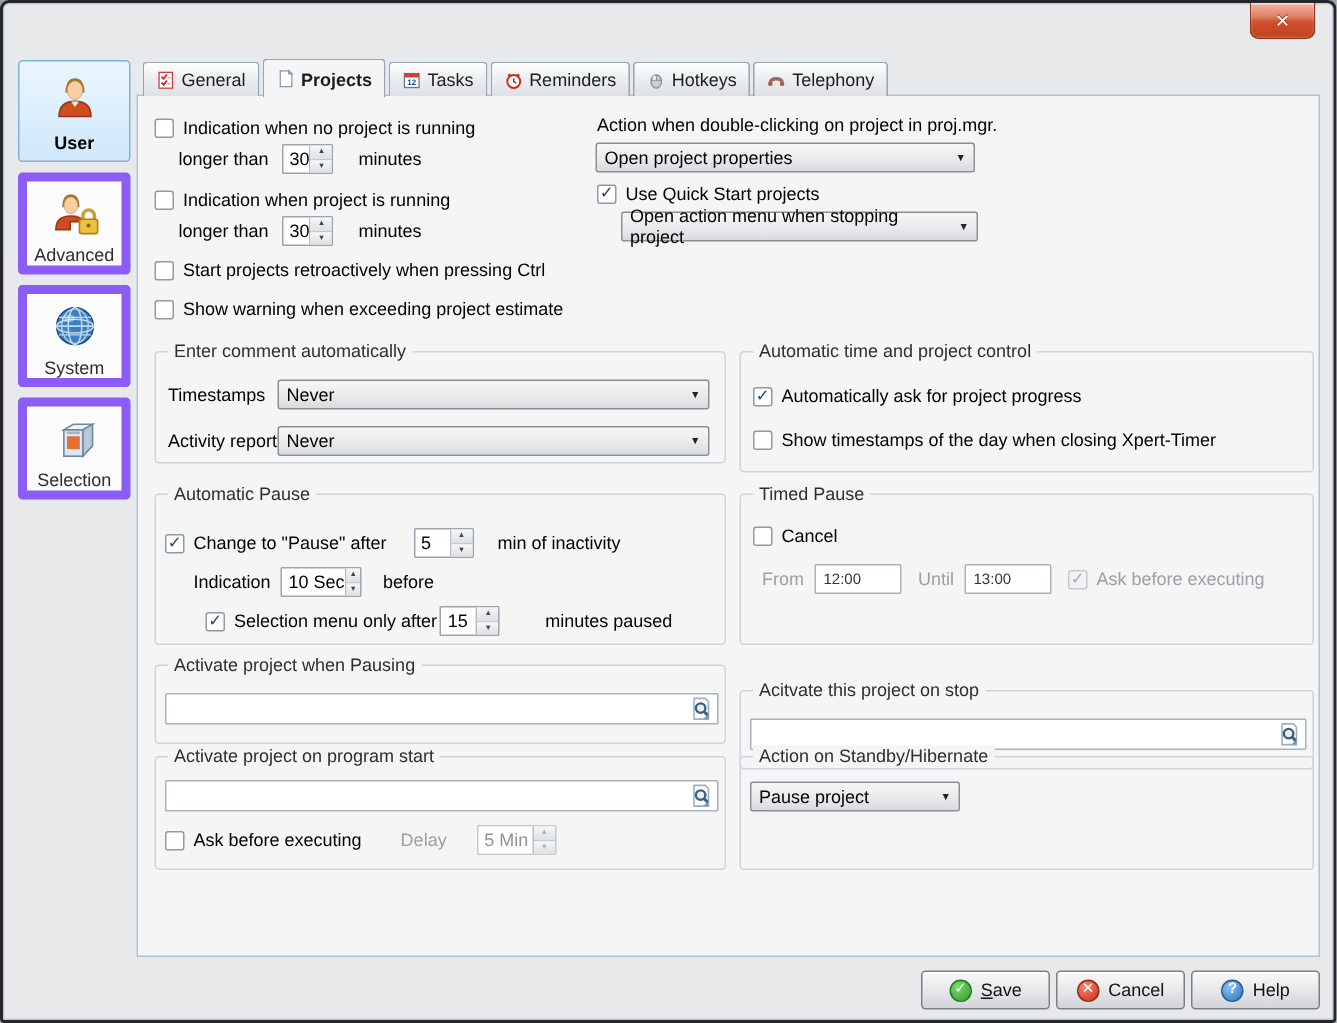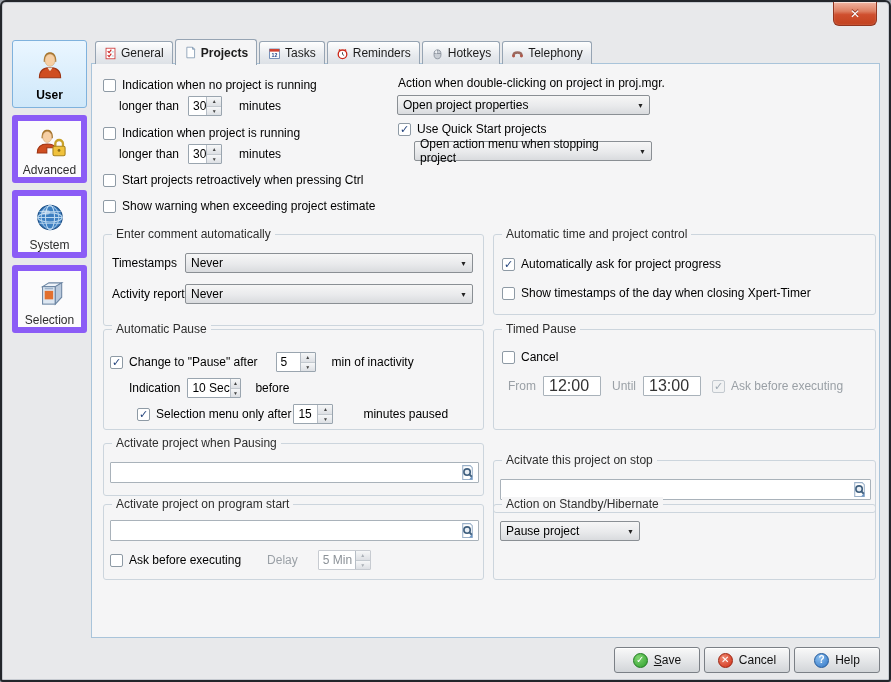--- a/index.html
+++ b/index.html
@@ -36,21 +36,21 @@
   .spin.dis .spin-val{color:#8c9298;}
   .spin.dis .su,.spin.dis .sd{color:#aab0b6;}
   .combo{height:20px;border:1px solid #8a8f94;border-radius:2px;background:linear-gradient(#f6f6f6,#e9eaec 55%,#d9dbde);display:inline-flex;align-items:center;padding:0 5px;font-size:12px;color:#000;cursor:pointer;}
   .combo .cv{flex:1;overflow:hidden;text-overflow:ellipsis;}
   .combo .ca{font-size:7px;color:#222;margin-left:6px;}
   .group{position:absolute;border:1px solid #ccd5dd;border-radius:3px;}
   .gtitle{position:absolute;top:-8px;left:8px;background:#f5f5f6;padding:0 4px;font-size:12px;color:#2e2e2e;}
   .pw{position:relative;display:inline-block;}
   .pi{width:100%;height:21px;border:1px solid #a9b2ba;border-radius:1px;background:#fff;font-size:12px;padding:0 22px 0 5px;font-family:inherit;color:#000;}
   .pw svg{position:absolute;right:3px;top:2px;}
-  .ti{height:20px;border:1px solid #a9b2ba;border-radius:1px;background:#fff;font-size:16px;padding:0 5px;font-family:inherit;color:#333;}
+  .ti{height:20px;border:1px solid #a9b2ba;border-radius:1px;background:#fff;font-size:10px;padding:0 5px;font-family:inherit;color:#333;}
   
   .fbtn{position:absolute;top:645px;width:86px;height:26px;border:1px solid #7b8086;border-radius:3px;background:linear-gradient(#f9f9f9,#e4e6e8 55%,#d2d5d8);display:flex;align-items:center;justify-content:center;gap:6px;font-size:12px;color:#111;cursor:pointer;box-shadow:inset 0 1px 0 #fff;}
   .cir{width:15px;height:15px;border-radius:50%;display:inline-flex;align-items:center;justify-content:center;color:#fff;font-size:10px;font-weight:bold;line-height:1;}
   .cir.green{background:radial-gradient(circle at 35% 30%,#7fd56f,#2f9e2e);border:1px solid #1f7a1f;}
   .cir.red{background:radial-gradient(circle at 35% 30%,#f08a72,#cf2c14);border:1px solid #9c2410;}
   .cir.blue{background:radial-gradient(circle at 35% 30%,#8cc0f0,#2f74c4);border:1px solid #235a9a;}
   u{text-decoration:underline;}
 </style>
 </head>
 <body>
@@ -210,21 +210,21 @@
     </div>
     <div class="row" style="left:306px;top:58px">
       <span class="cb on"></span>
       <span class="lbl">Use Quick Start projects</span>
     </div>
     <div class="combo" style="position:absolute;left:322px;top:77px;width:238px">
       <span class="cv">Open action menu when stopping project</span>
       <span class="ca">▼</span>
     </div>
 
-    <div class="group" style="left:11px;top:170px;width:381px;height:92px">
+    <div class="group" style="left:11px;top:170px;width:381px;height:75px">
       <span class="gtitle">Enter comment automatically</span>
       <div class="row" style="left:8px;top:18px">
         <span class="lbl" style="width:73px">Timestamps</span>
         <span class="combo" style="width:288px">
             <span class="cv">Never</span>
             <span class="ca">▼</span>
           </span>
       </div>
       <div class="row" style="left:8px;top:49px">
         <span class="lbl" style="width:73px">Activity report</span>

